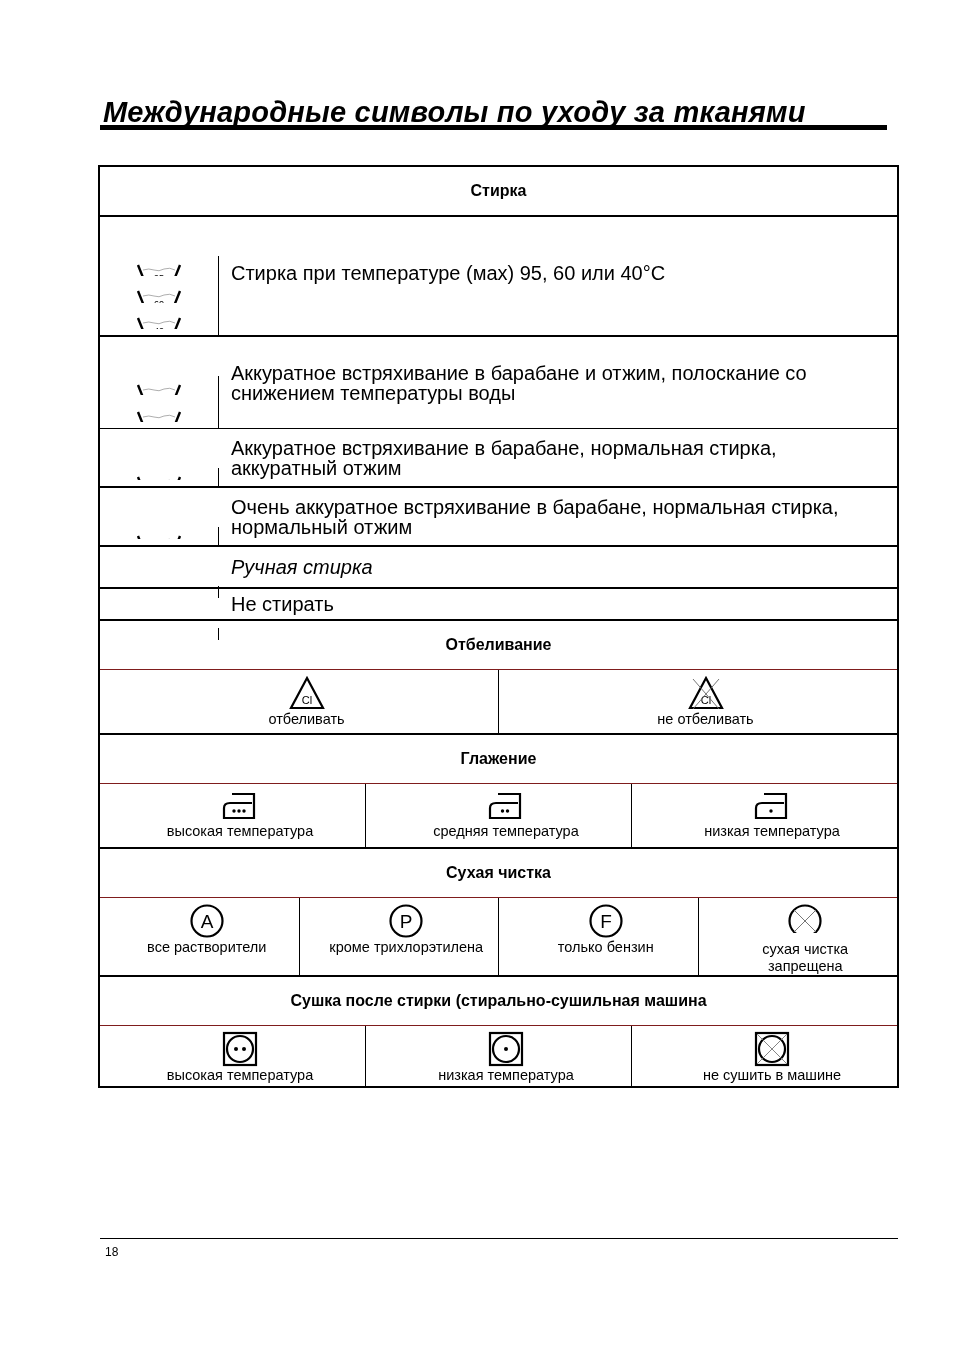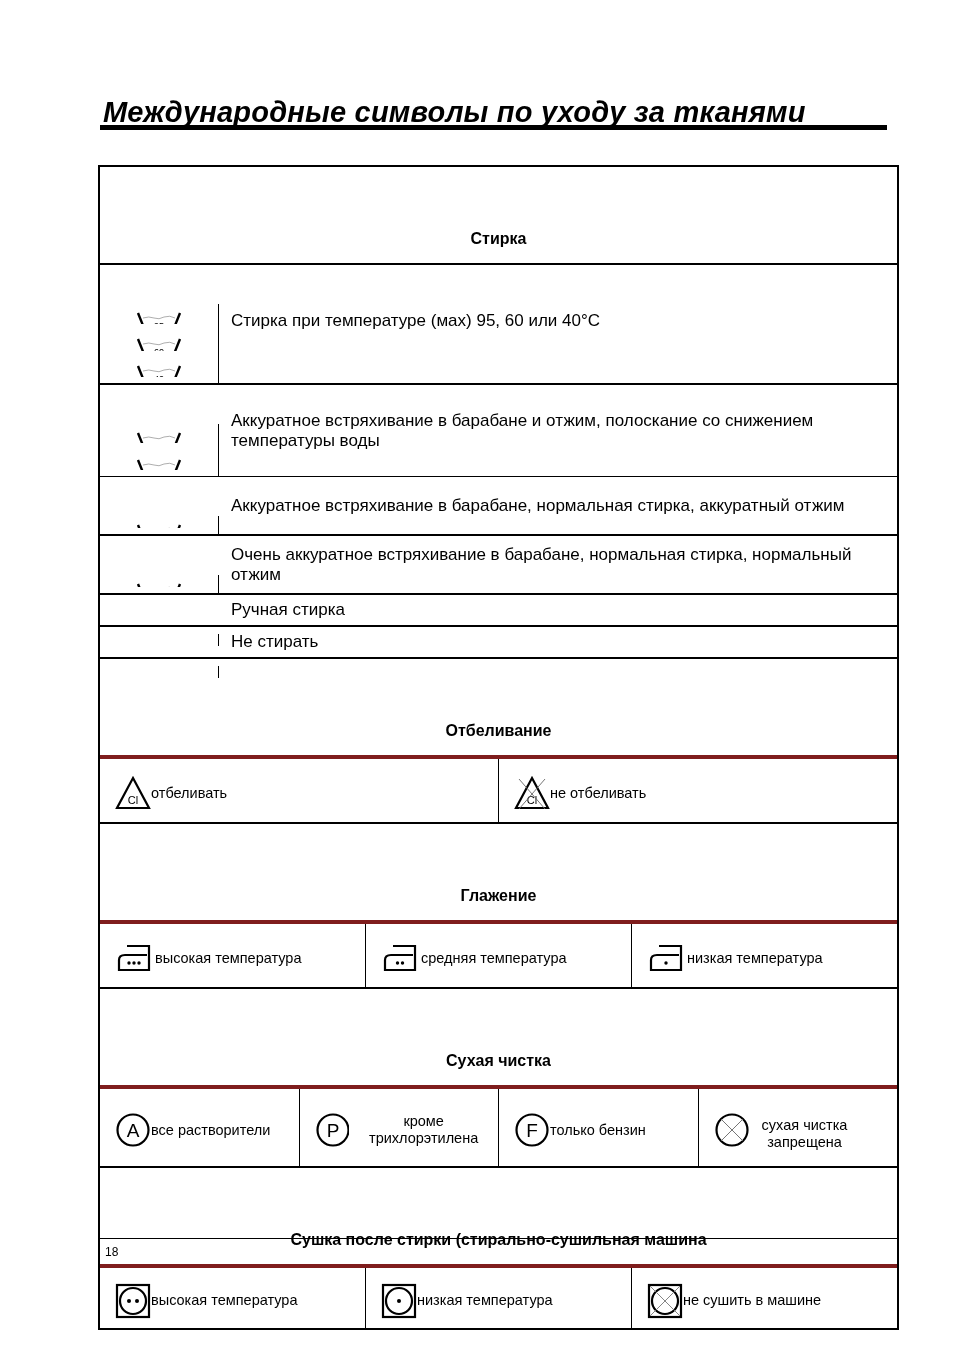--- a/index.html
+++ b/index.html
@@ -1,28 +1,28 @@
 <!DOCTYPE html>
 <html><head>
 <meta charset="utf-8">
 <style>
   html,body{margin:0;padding:0;background:#fff;}
   body{width:954px;height:1352px;position:relative;font-family:"Liberation Sans",sans-serif;color:#000;}
   .title{position:absolute;left:103px;top:80px;font-size:29px;font-weight:bold;font-style:italic;letter-spacing:0.2px;white-space:nowrap;margin-top:16px;}
   .title-rule{position:absolute;left:100px;top:125px;width:787px;height:5px;background:#000;}
   .tbl{position:absolute;left:98px;top:165px;width:797px;border:2px solid #000;box-sizing:content-box;}
-  .sec-head{height:48px;border-bottom:2px solid #000;display:flex;align-items:center;justify-content:center;font-weight:bold;font-size:16px;margin-top:48px;}
-  .sec-head.thin{border-bottom:4px solid #7f1d1d;}
+  .sec-head{height:48px;border-bottom:2px solid #000;display:flex;align-items:center;justify-content:center;font-weight:bold;font-size:16px;}
+  .sec-head.thin{border-bottom:1px solid #7f1d1d;}
   .row{display:flex;border-bottom:2px solid #000;}
   .row.thin{border-bottom:1px solid #000;}
   .icon-cell{width:119px;border-right:1px solid #000;display:flex;flex-direction:column;align-items:center;justify-content:center;gap:6px;padding:6px 0;box-sizing:border-box;margin-top:39px;}
-  .text-cell{flex:1;padding:0 12px;display:flex;align-items:center;font-size:17px;line-height:20px;}
+  .text-cell{flex:1;padding:0 12px;display:flex;align-items:center;font-size:20px;line-height:20px;}
   .grid{display:flex;border-bottom:2px solid #000;}
   .grid.last{border-bottom:none;}
-  .gcell{flex:1;display:flex;flex-direction:row;align-items:center;justify-content:flex-start;padding-top:5px;font-size:14.5px;line-height:17px;text-align:center;border-right:1px solid #000;box-sizing:border-box;padding-left:15px;}
+  .gcell{flex:1;display:flex;flex-direction:column;align-items:center;justify-content:flex-start;padding-top:5px;font-size:14.5px;line-height:17px;text-align:center;border-right:1px solid #000;box-sizing:border-box;padding-left:15px;}
   .gcell:last-child{border-right:none;}
   .footer-rule{position:absolute;left:100px;top:1238px;width:798px;height:1px;background:#000;}
   .page-num{position:absolute;left:105px;top:1245px;font-size:12px;}
   svg{display:block;}
 </style>
 </head>
 <body>
 
 <div class="title">Международные символы по уходу за тканями</div>
 <div class="title-rule"></div>
@@ -83,21 +83,21 @@
         <div class="icon-cell">
           <svg width="50" height="32">
             <path d="M4 3 L12 23 L38 23 L46 3" fill="none" stroke="#000" stroke-width="2.4"></path>
             <path d="M9 8 Q15 6 20 8 Q25 10 30 7 Q36 5 41 8" fill="none" stroke="#999" stroke-width="0.8"></path>
             <text x="25" y="19" text-anchor="middle" font-size="9" font-family="Liberation Sans, sans-serif">30</text>
             <rect x="21" y="27" width="8" height="4" fill="#000"></rect>
           </svg>
         </div>
         <div class="text-cell">Очень аккуратное встряхивание в барабане, нормальная стирка, нормальный отжим</div>
       </div>
-      <div class="row" style="height: 32px; box-sizing: border-box;">
+      <div class="row" style="height: 42px; box-sizing: border-box; font-style: italic;">
         <div class="icon-cell">
           <svg width="50" height="26">
             <path d="M4 3 L12 23 L38 23 L46 3" fill="none" stroke="#000" stroke-width="2.4"></path>
             <path d="M9 8 Q15 6 20 8 Q25 10 30 7 Q36 5 41 8" fill="none" stroke="#999" stroke-width="0.8"></path>
             <path d="M22 18 L24 8 M25 18 L27 7 M28 18 L30 8 M31 18 L32 11 M21 18 L34 18" fill="none" stroke="#555" stroke-width="0.9"></path>
           </svg>
         </div>
         <div class="text-cell">Ручная стирка</div>
       </div>
       <div class="row" style="height: 32px; box-sizing: border-box;">

